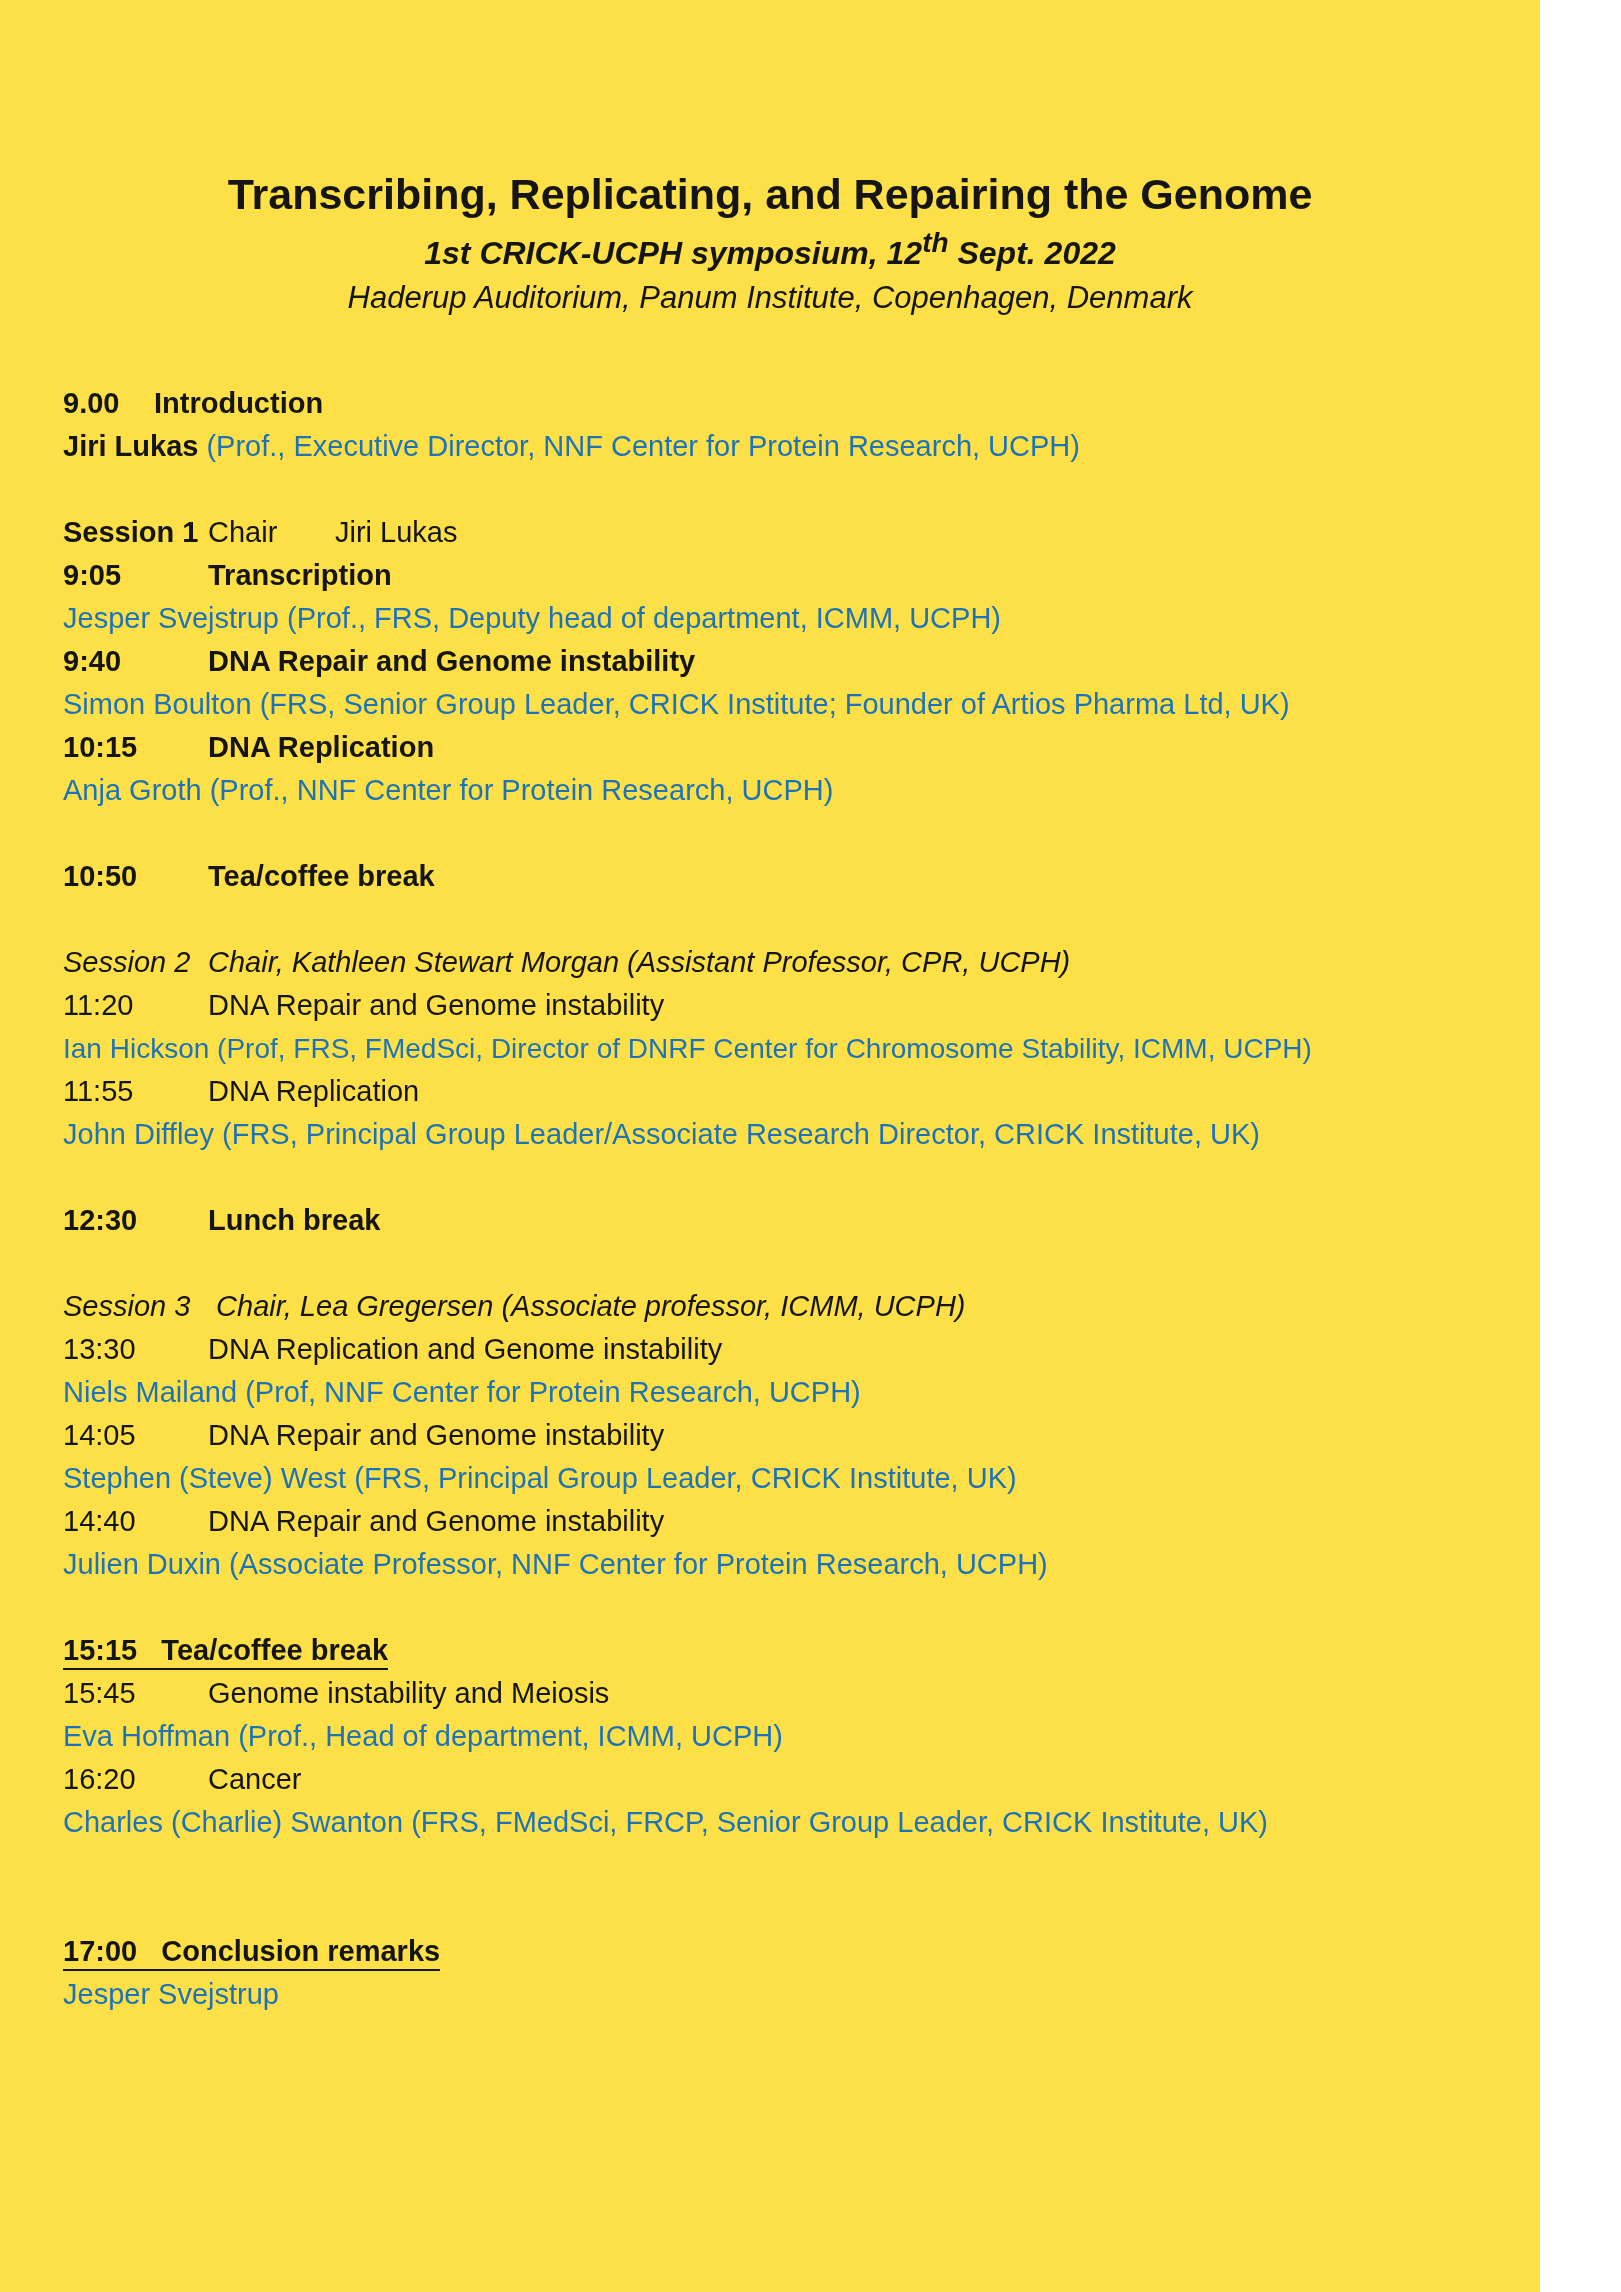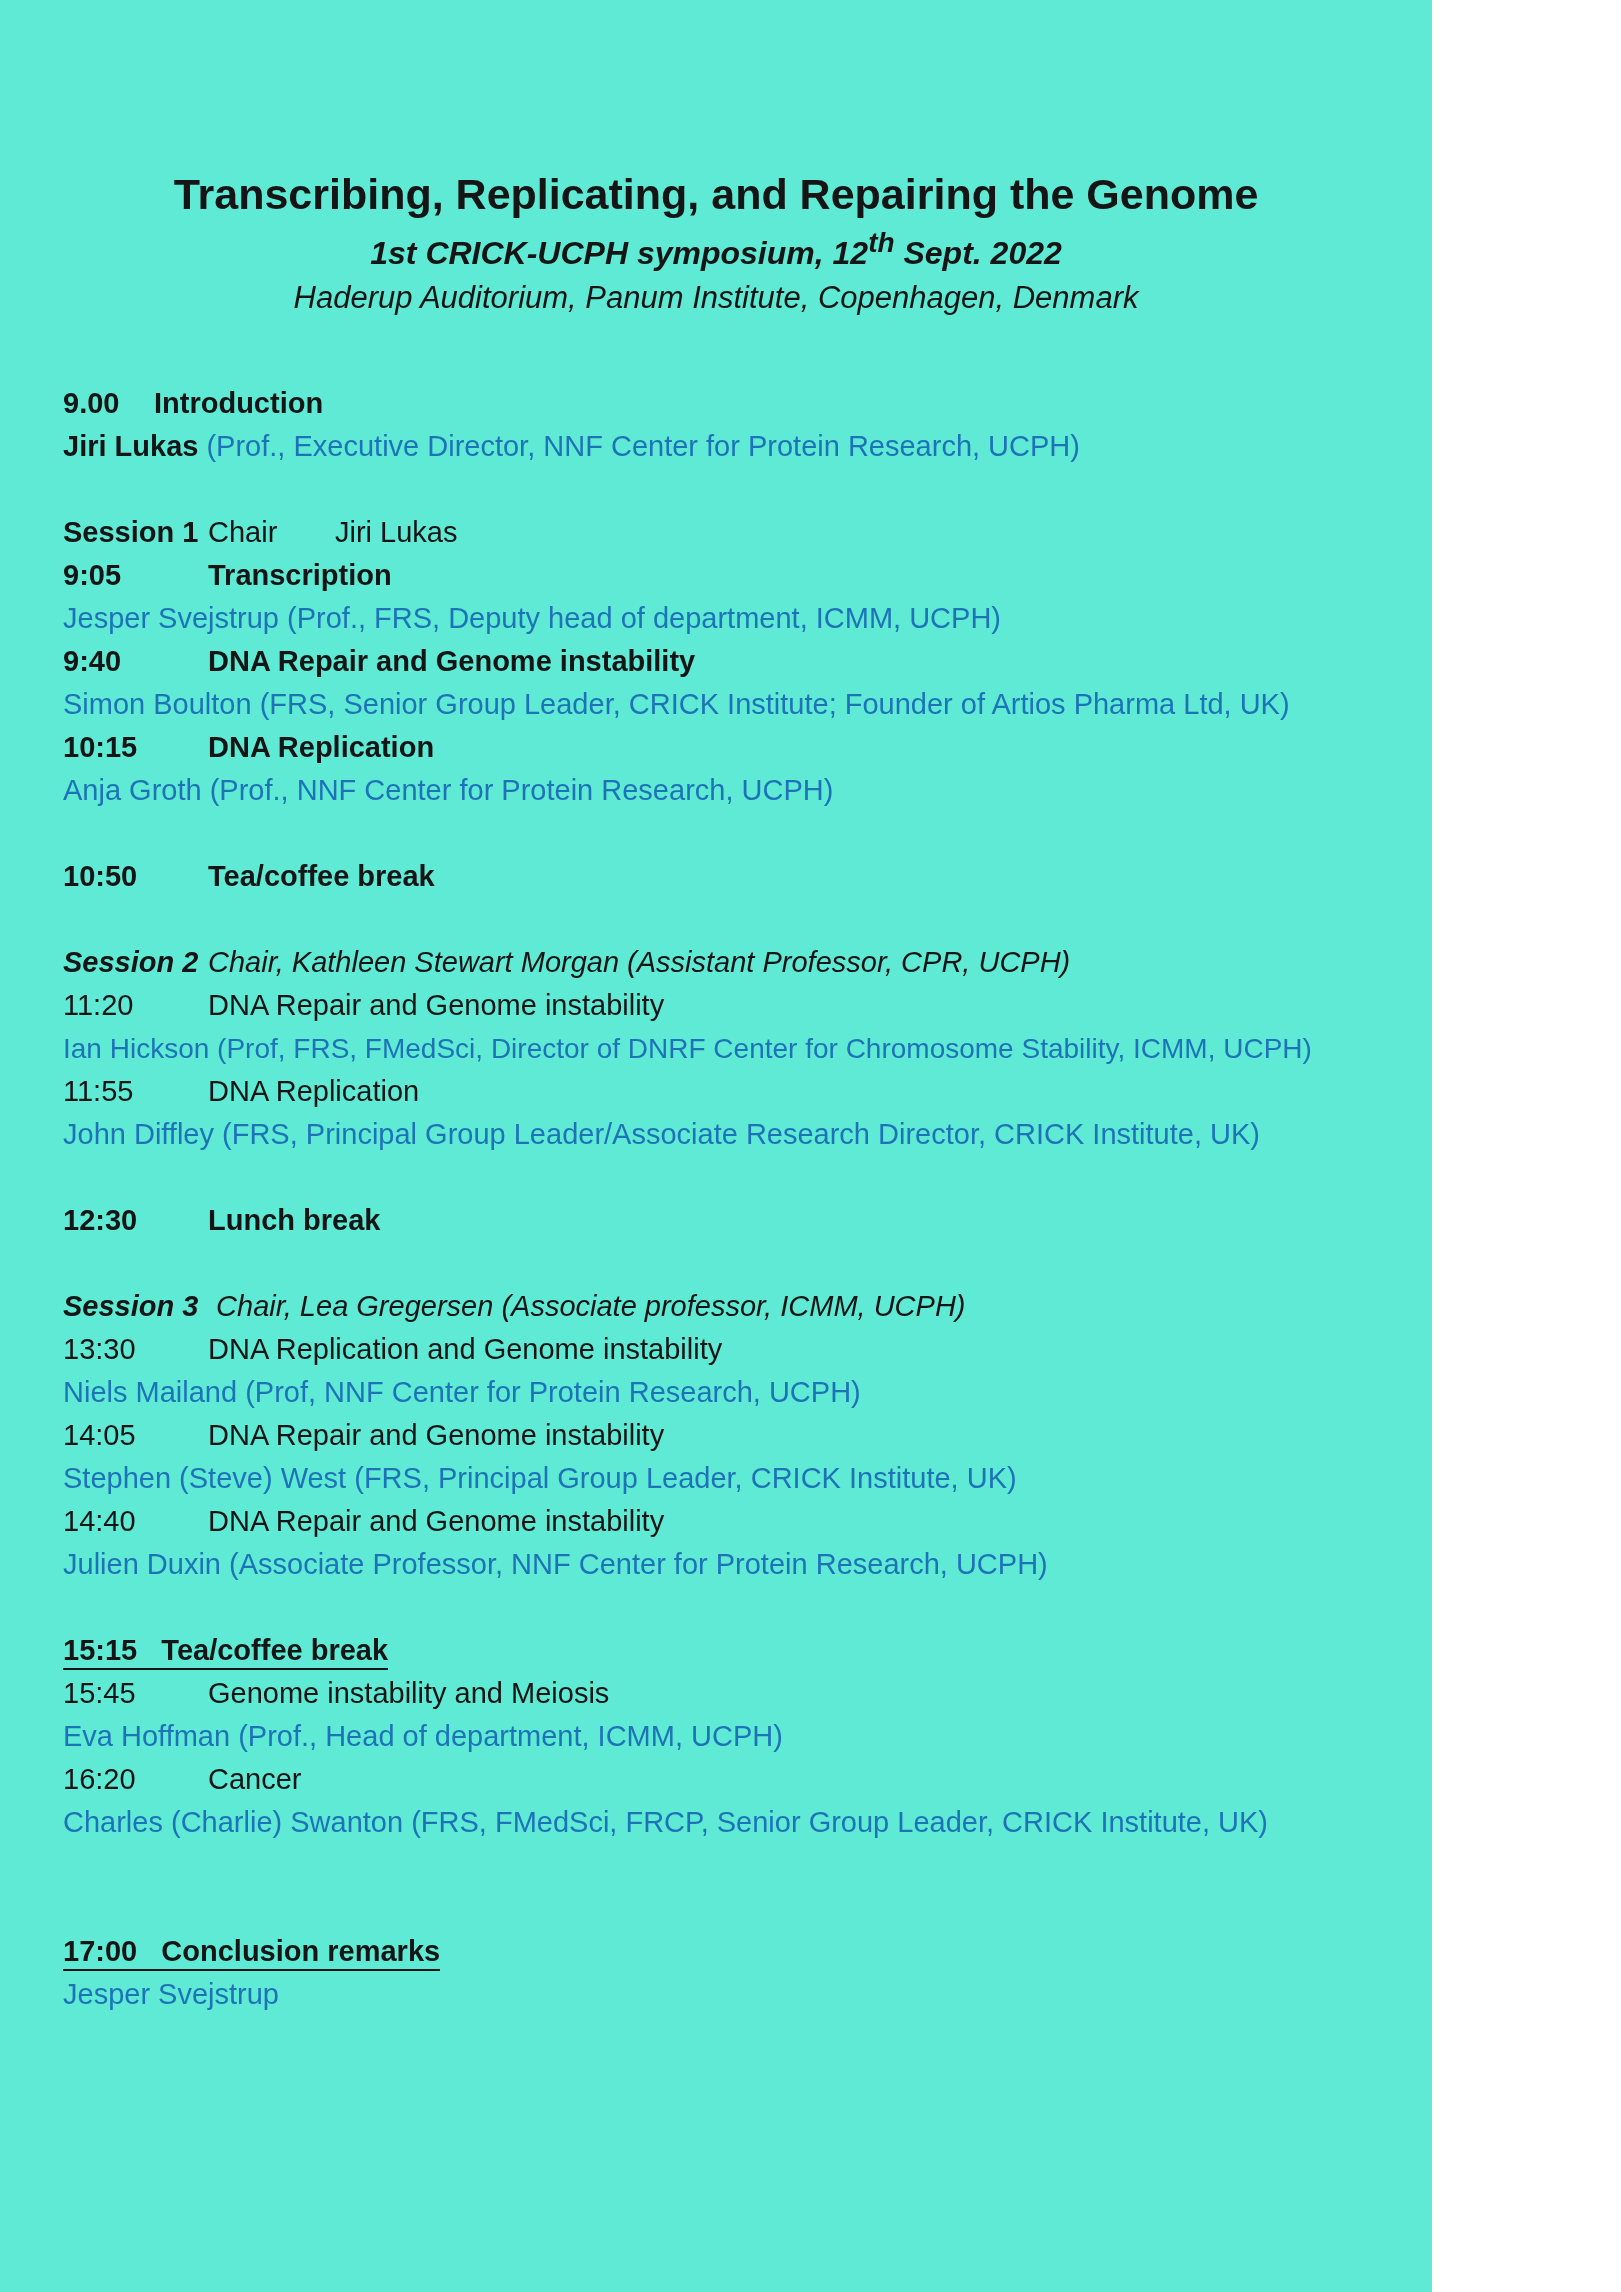--- a/index.html
+++ b/index.html
@@ -1,20 +1,20 @@
 <!DOCTYPE html>
 <html style="--blue: #1E73B7;"><head>
 <meta charset="utf-8">
 <style>
   html, body { margin: 0; padding: 0; background: #ffffff; }
   .page {
     position: relative;
-    width: 1432px;
+    width: 1540px;
     height: 2293px;
-    background: #5eead4;
+    background: #fde047;
     font-family: "Liberation Sans", sans-serif;
     color: #151515;
     box-sizing: border-box;
     padding-top: 169px;
     overflow: hidden;
   }
   .doc-header { text-align: center; width: 100%; }
   .title {
     font-size: 43px;
     font-weight: 700;
@@ -38,21 +38,21 @@
     font-size: 29px;
   }
   .line { height: 43px; line-height: 43px; white-space: nowrap; }
   .blank { height: 43px; }
   .blank-lg { height: 63px; }
   .t  { display: inline-block; width: 145px; }
   .tn { display: inline-block; width: 91px; }
   .chairw { display: inline-block; width: 127px; }
   .bold { font-weight: 700; }
   .italic { font-style: italic; }
-  .bolditalic { font-weight: 700; font-style: italic; }
+  .bolditalic { font-weight: 400; font-style: italic; }
   .blue { color: var(--blue, #1E73B7); }
   .small { font-size: 28px; }
   .pre { white-space: pre; }
   .u {
     display: inline-block;
     line-height: 35px;
     border-bottom: 2.9px solid #151515;
     white-space: pre;
   }
 </style>

